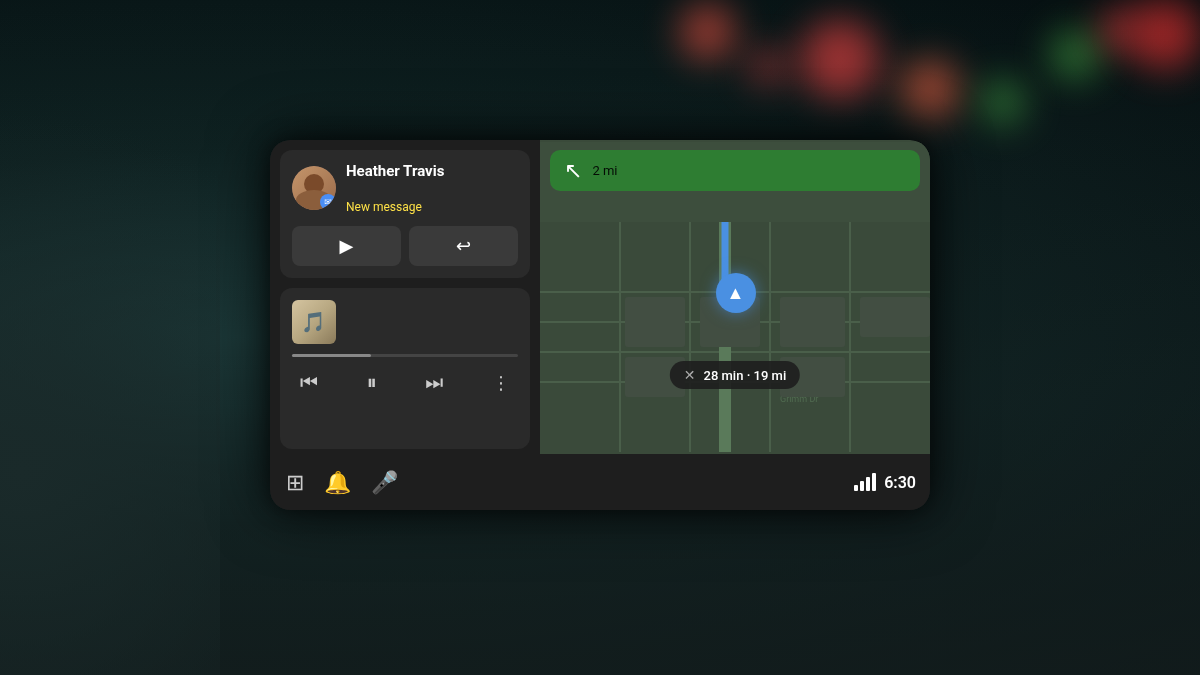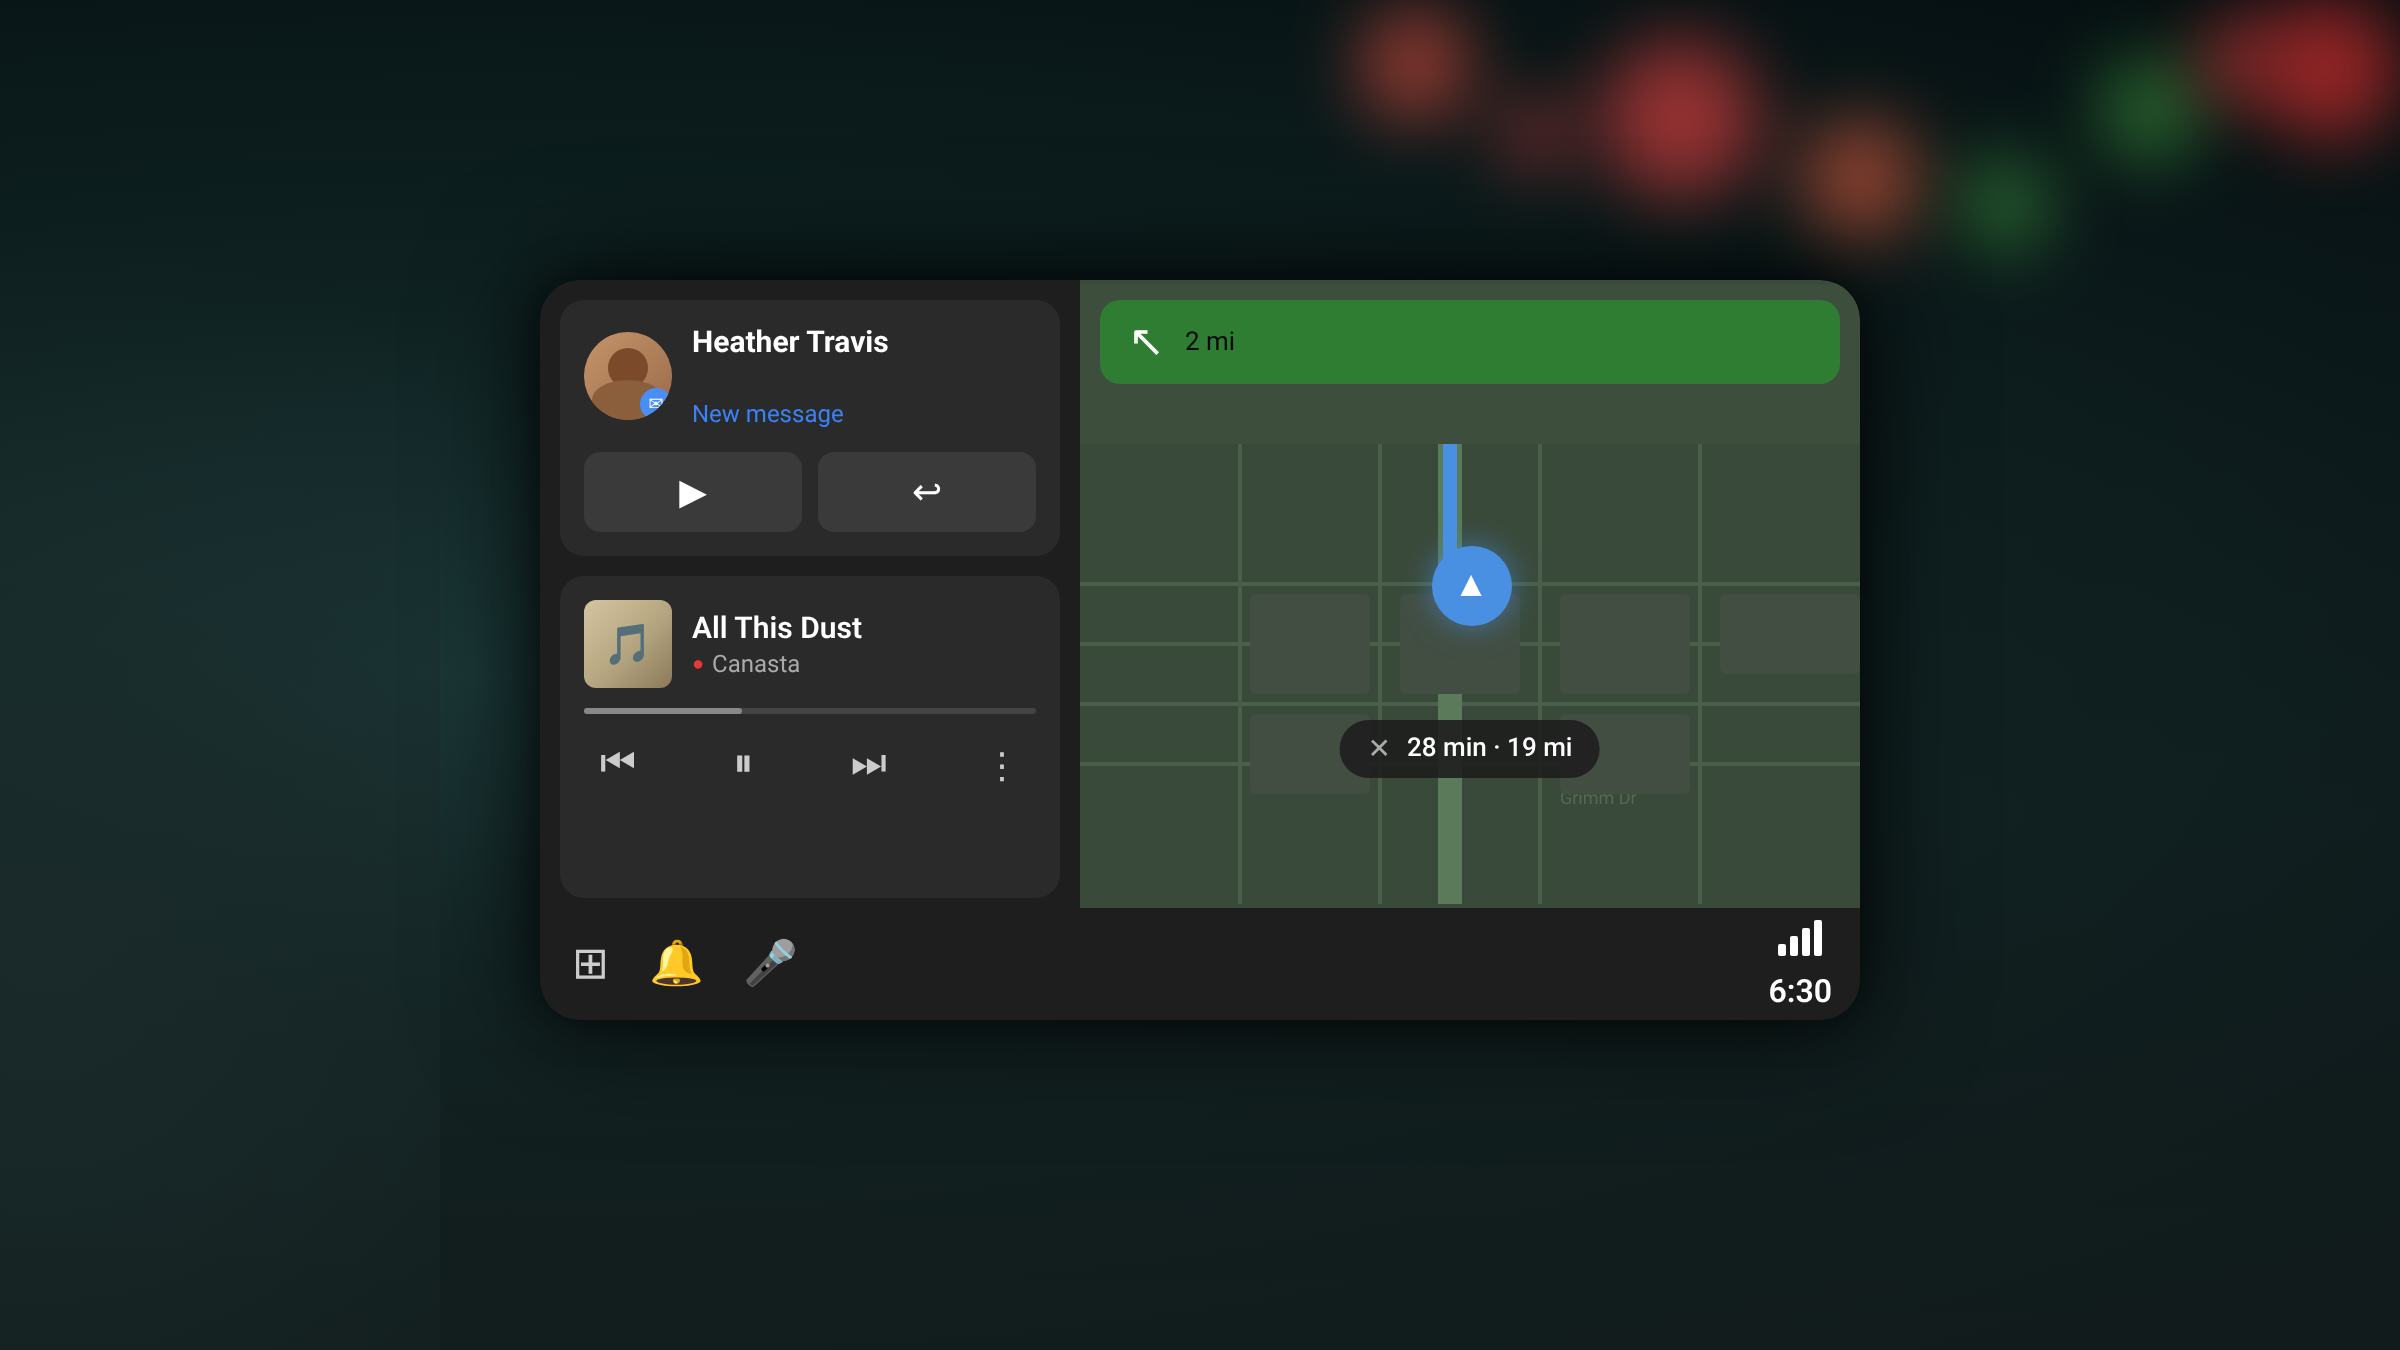--- a/index.html
+++ b/index.html
@@ -161,21 +161,21 @@
     }
 
     .message-sender {
       color: #ffffff;
       font-size: 15px;
       font-weight: 700;
       line-height: 1.2;
     }
 
     .message-subtitle {
-      color: #3b82f6;
+      color: #fde047;
       font-size: 12px;
       display: flex;
       align-items: flex-start;
       gap: 4px;
       margin-top: 20px;
     }
 
     .message-actions {
       display: flex;
       gap: 8px;
@@ -307,21 +307,20 @@
       font-size: 22px;
       cursor: pointer;
     }
 
     .bottom-right {
       position: absolute;
       right: 14px;
       display: flex;
       align-items: center;
       gap: 8px;
-      flex-direction: column;
     }
 
     .signal-bars {
       display: flex;
       align-items: flex-end;
       gap: 2px;
       height: 18px;
     }
 
     .bar {
@@ -486,27 +485,20 @@
           </div>
           <div class="message-actions">
             <button class="msg-btn">▶</button>
             <button class="msg-btn">↩</button>
           </div>
         </div>
 
         <div class="music-card">
           <div class="music-header">
             <div class="album-art">🎵</div>
-            <div class="music-info">
-              <div class="music-title">All This Dust</div>
-              <div class="music-artist">
-                <span style="color:#e53935; font-size:10px;">●</span>
-                <span>Canasta</span>
-              </div>
-            </div>
           </div>
           <div class="progress-bar">
             <div class="progress-fill"></div>
           </div>
           <div class="music-controls">
             <button class="ctrl-btn">⏮</button>
             <button class="ctrl-btn">⏸</button>
             <button class="ctrl-btn">⏭</button>
             <button class="ctrl-btn more">⋮</button>
           </div>

